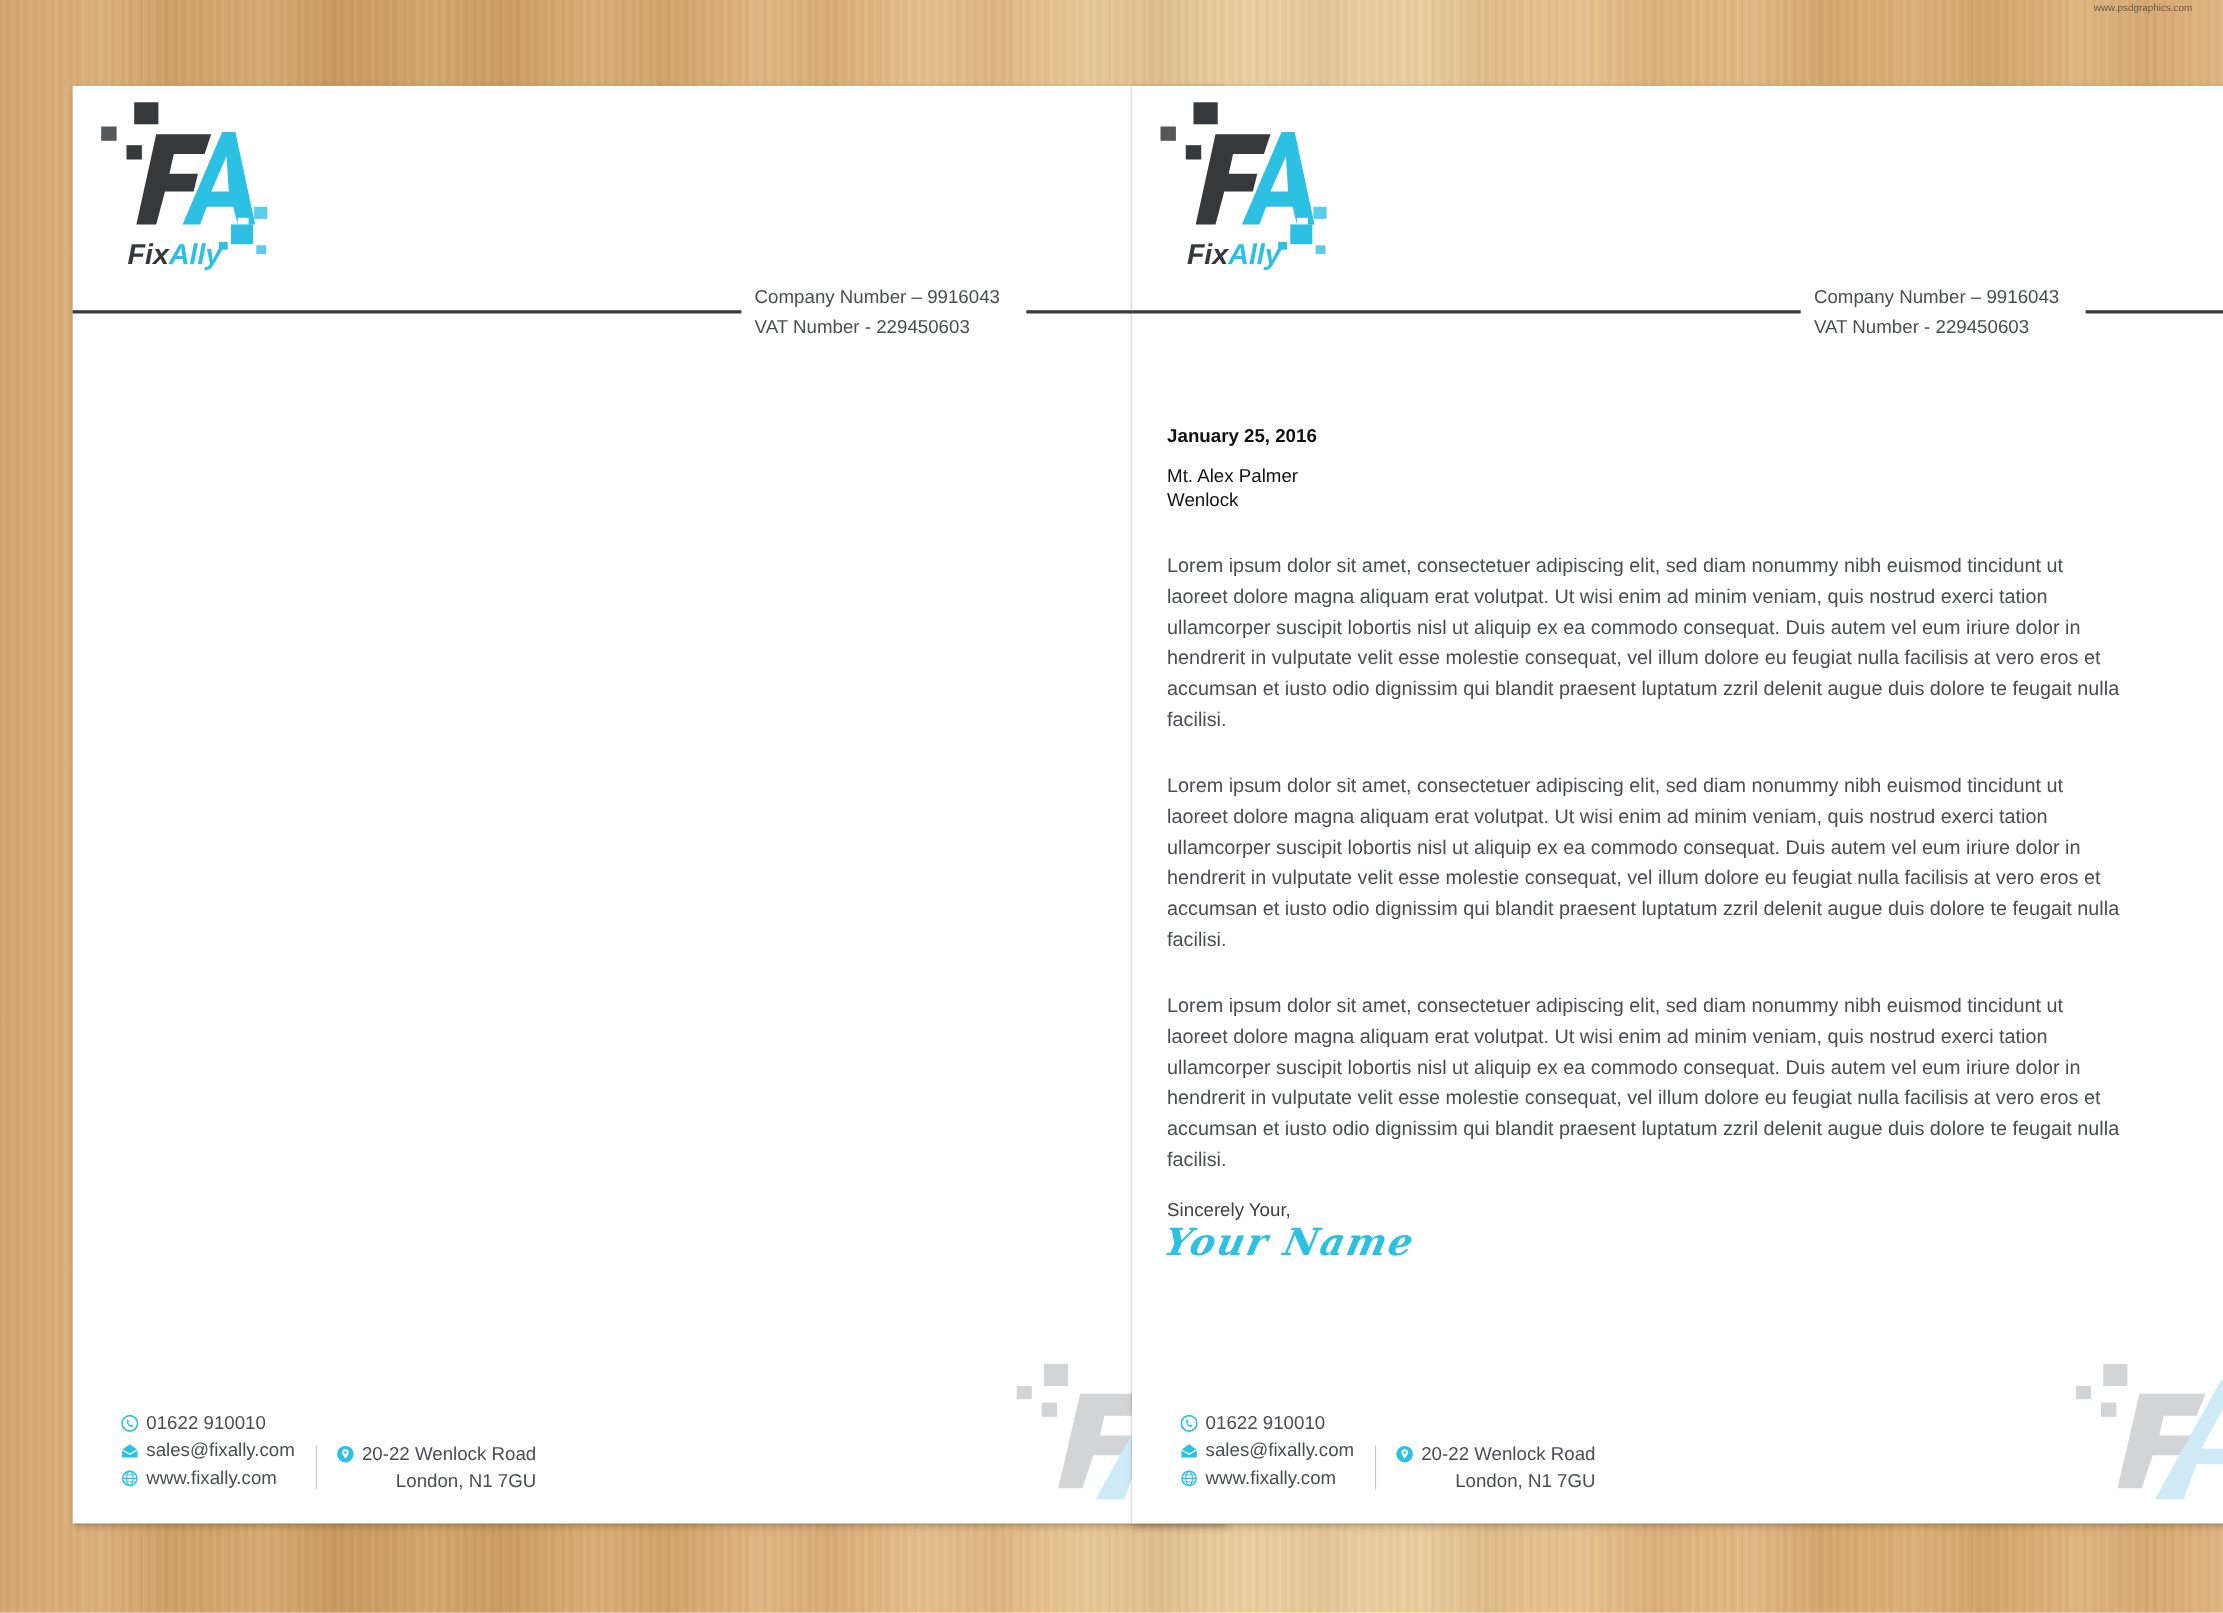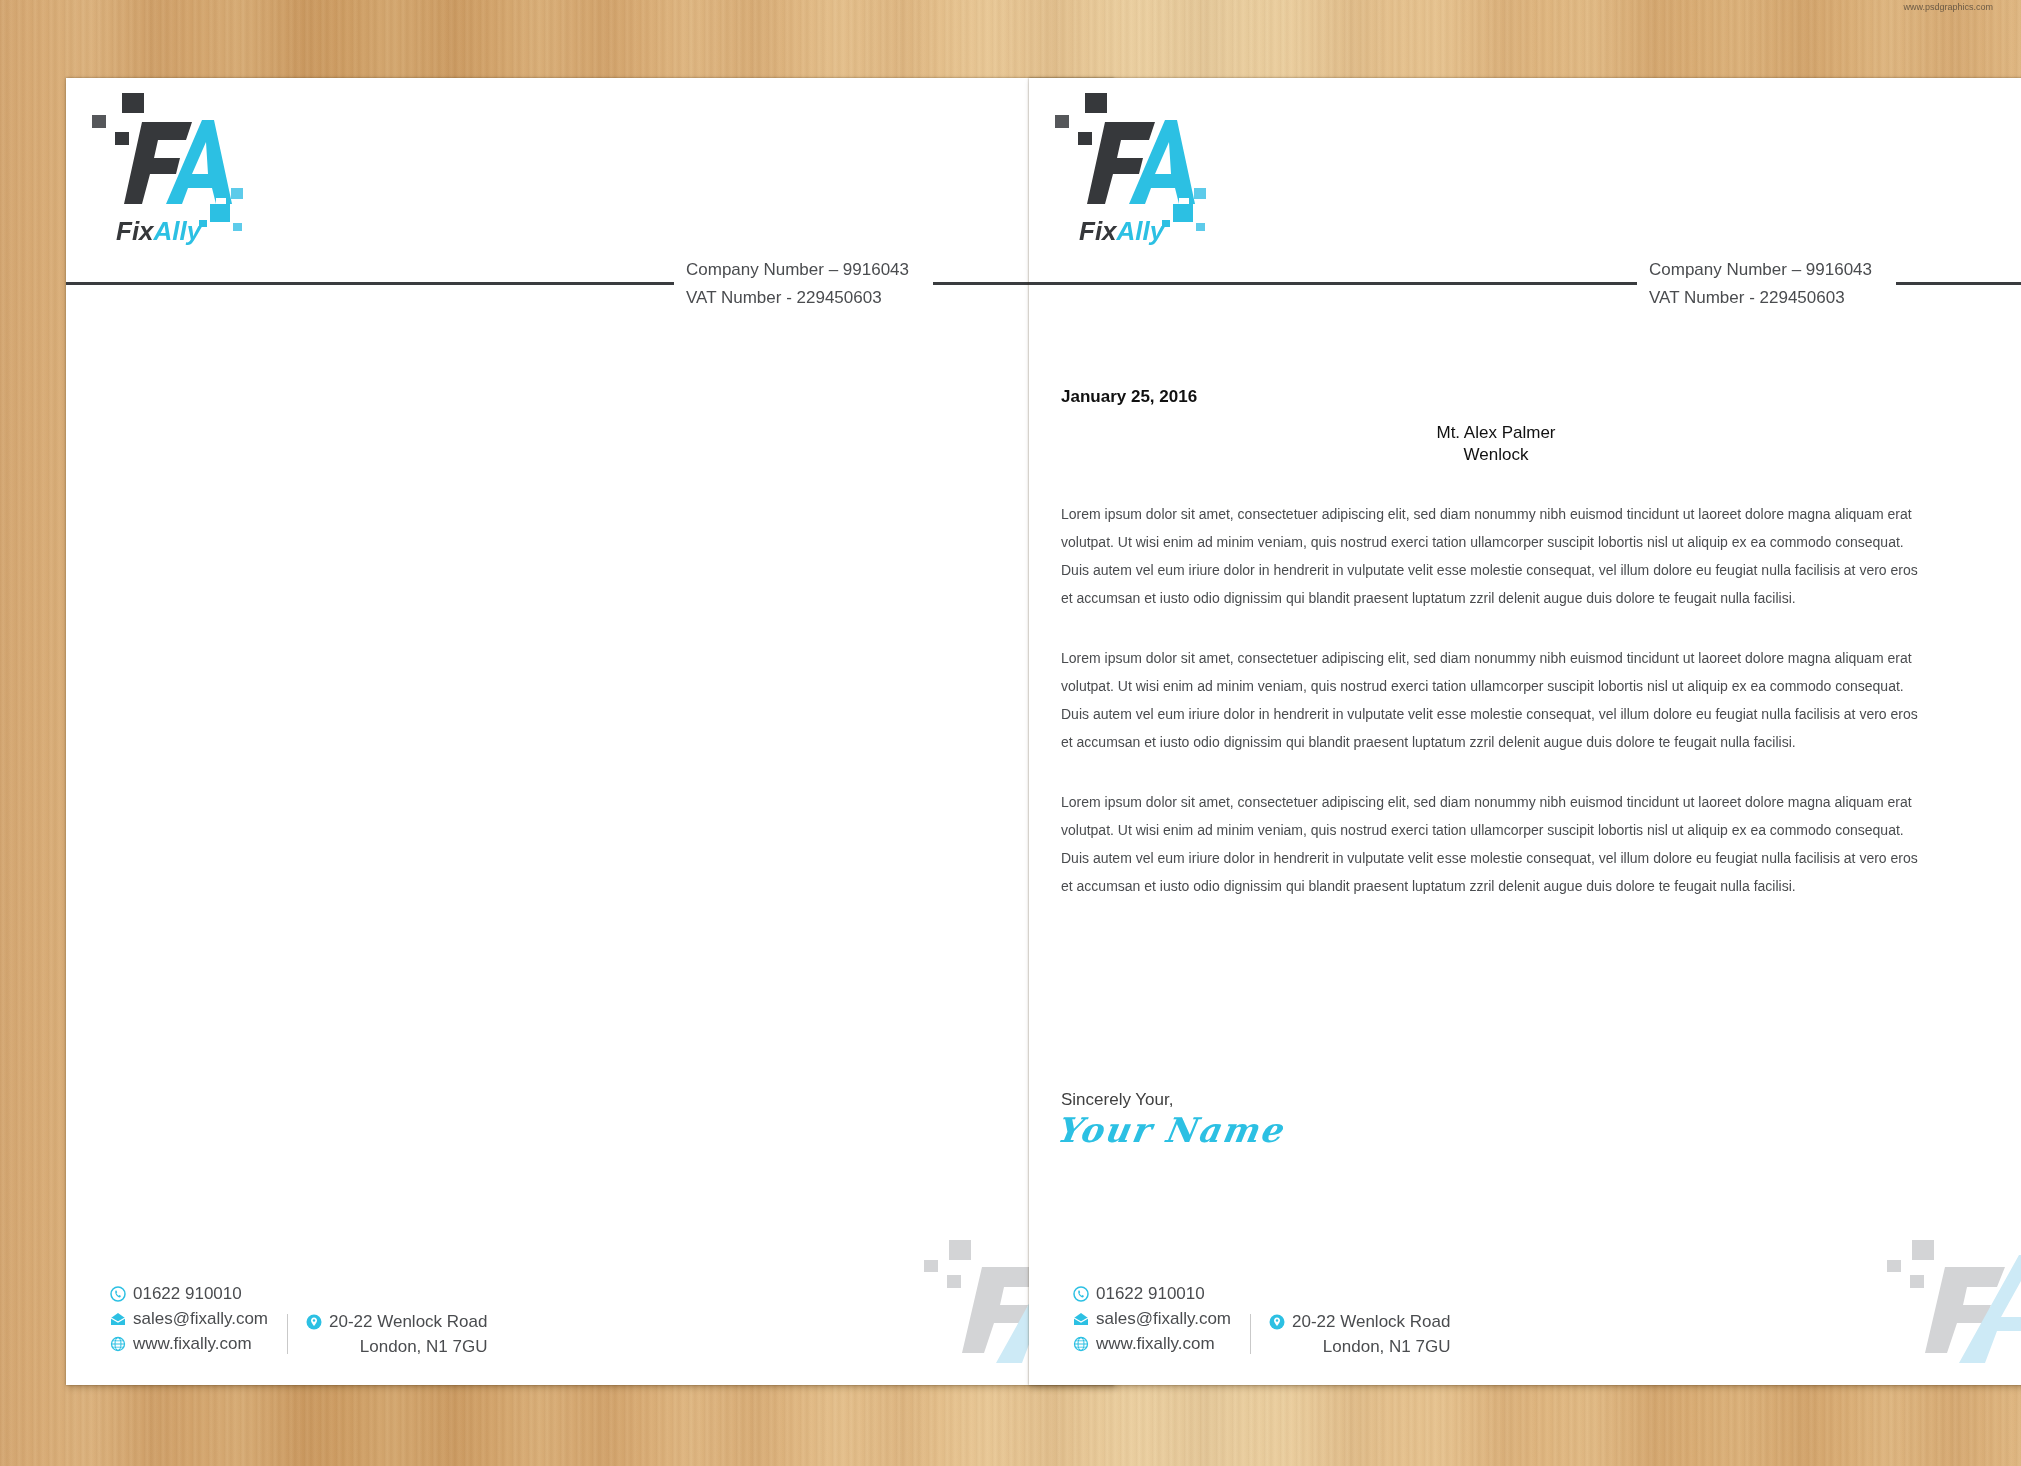--- a/index.html
+++ b/index.html
@@ -18,23 +18,23 @@
   }
   .page.left { left:66px; }
   .page.right { left:1029px; }
   .logo { position:absolute; left:22px; top:14px; width:180px; height:160px; }
   .header-line { position:absolute; height:3px; background:#3a3c3f; top:204px; }
   .hl-a { left:0; width:608px; }
   .hl-b { left:867px; right:0; }
   .reg { position:absolute; left:620px; top:178px; font-size:17px; color:#4a4c4f; line-height:28px; }
   .letter { position:absolute; left:32px; top:296px; width:870px; color:#111; font-size:17px; }
   .letter .date { margin:12px 0 14px 0; line-height:22px;font-weight:bold; }
-  .letter .recip { line-height:22px; margin:0 0 34px 0;text-align:center; }
+  .letter .recip { line-height:22px; margin:0 0 34px 0; }
   .letter .greet { line-height:22px; margin:0 0 20px 0; }
-  .letter p.body { color:#4a4c4f; font-size:14px; line-height:28px; margin:0 0 32px 0; }
+  .letter p.body { color:#4a4c4f; font-size:18px; line-height:28px; margin:0 0 32px 0; }
   .closing { position:absolute; left:32px; top:1012px; font-size:17px; color:#404040; }
   .sig { position:absolute; left:30px; top:1032px; font-family:"DejaVu Serif", serif; font-style:italic; font-weight:bold; font-size:34px; color:#2cc0e3; letter-spacing:2px; transform:skewX(-12deg); }
   .footer { position:absolute; left:44px; top:1203px; font-size:17px; color:#4a4c4f; }
   .fcol { position:absolute; top:0; }
   .fcol1 { left:0; width:200px; }
   .frow { height:25px; display:flex; align-items:center; white-space:nowrap; }
   .ficon { width:16px; height:16px; margin-right:7px; display:inline-block; }
   .fdiv { position:absolute; left:177px; top:33px; width:1px; height:40px; background:#c9c9c9; }
   .fcol2 { left:196px; top:28px;text-align:right; }
   .fcol2 .addr2 { padding-left:23px; height:25px; line-height:25px; }

